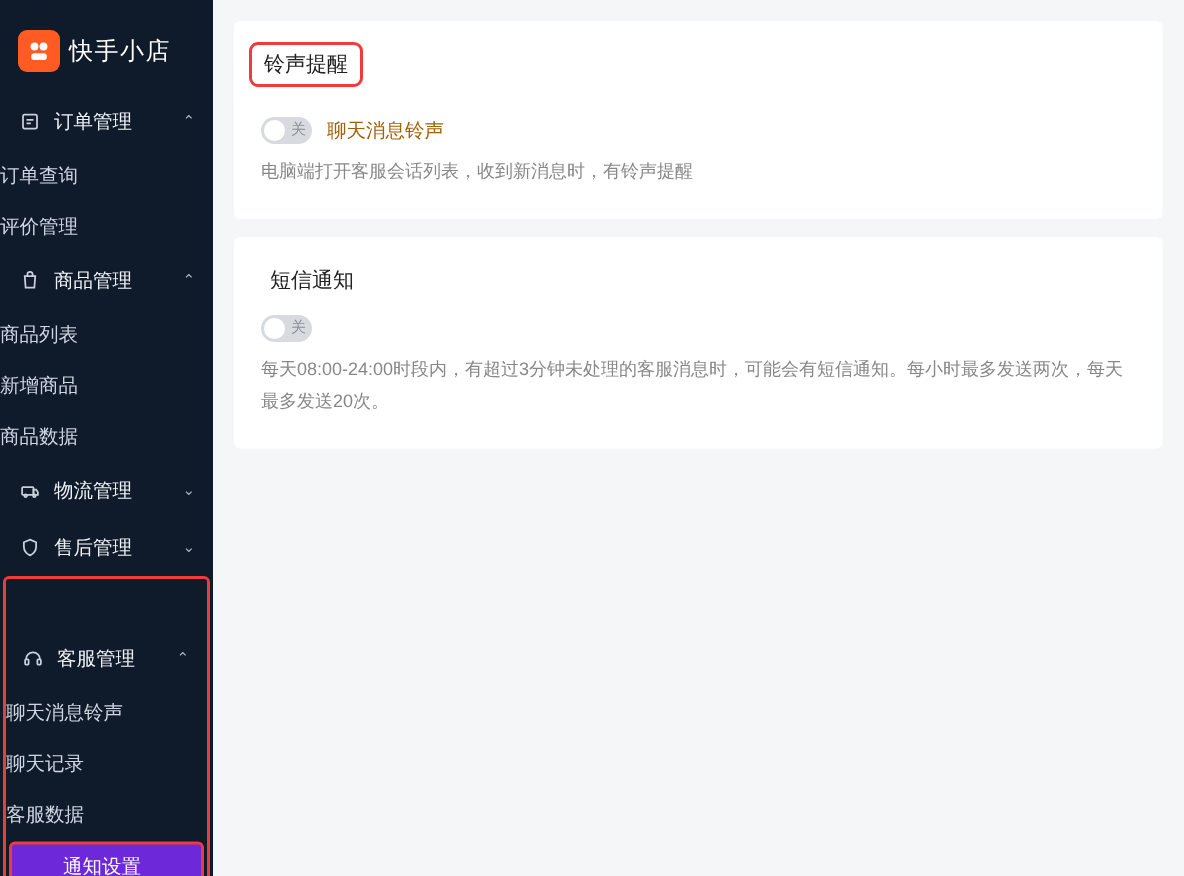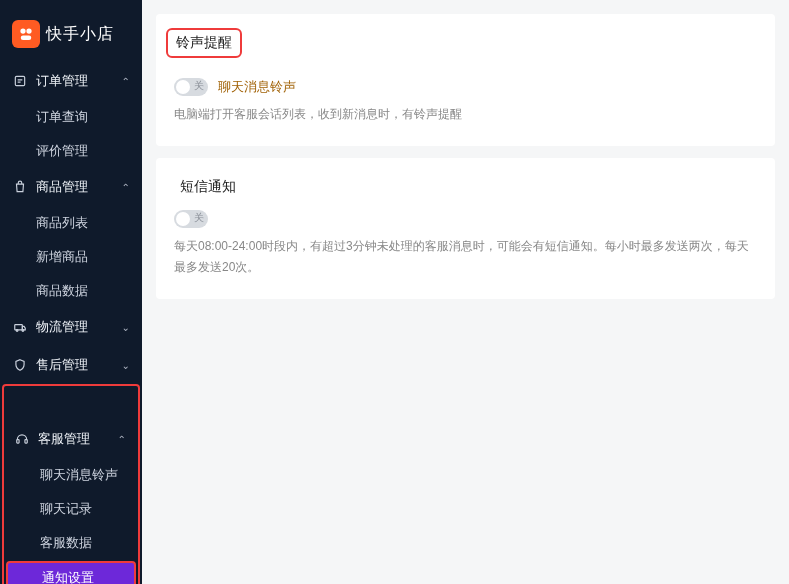--- a/index.html
+++ b/index.html
@@ -12,21 +12,21 @@
   .brand-logo { width: 28px; height: 28px; background: #ff5b22; border-radius: 6px; display: flex; align-items: center; justify-content: center; margin-right: 6px; }
   .brand-logo svg { width: 18px; height: 18px; }
   .brand-name { color: #fff; font-size: 16px; font-weight: 500; letter-spacing: 1px; }
 
   .nav-group {}
   .nav-head { display: flex; align-items: center; height: 38px; padding: 0 12px; color: #eef2f7; font-size: 13px; cursor: pointer; }
   .nav-head .nav-icon { width: 16px; display: flex; align-items: center; justify-content: center; margin-right: 8px; color: #c9d0dc; }
   .nav-head .nav-label { flex: 1; }
   .nav-head .chevron { font-size: 10px; color: #aeb5c2; }
   .nav-sub { padding: 0; }
-  .nav-item { height: 34px; display: flex; align-items: center; padding-left: 36px; color: #cfd5e0; font-size: 13px; cursor: pointer; }
+  .nav-item { height: 34px; display: flex; align-items: center; color: #cfd5e0; font-size: 13px; cursor: pointer; }
   .nav-item.active { background: #6d28d9; color: #fff; }
 
   .hl-red { border: 2px solid #ef3b3b; border-radius: 6px; }
   .nav-group.hl-red { border-radius: 4px; margin: 0 2px; }
   .nav-group.hl-red .nav-head { padding-left: 10px; margin-top: 34px; }
   .nav-item.hl-red { border-radius: 4px; margin: 1px 2px; padding-left: 34px; }
 
   
   .main { flex: 1; padding: 14px 14px 0 14px; overflow-y: auto; }
   .card { background: #fff; border-radius: 4px; padding: 18px 18px 22px; margin-bottom: 12px; }

